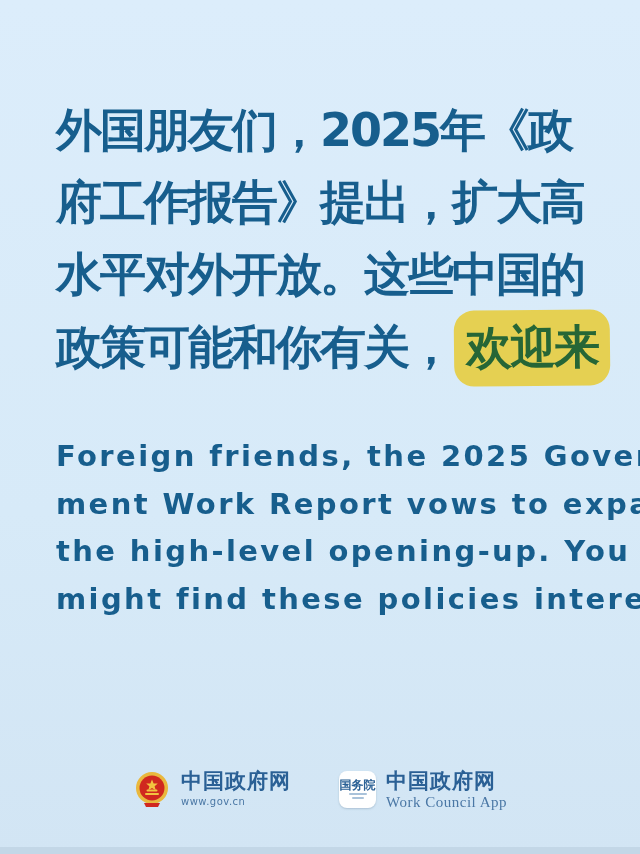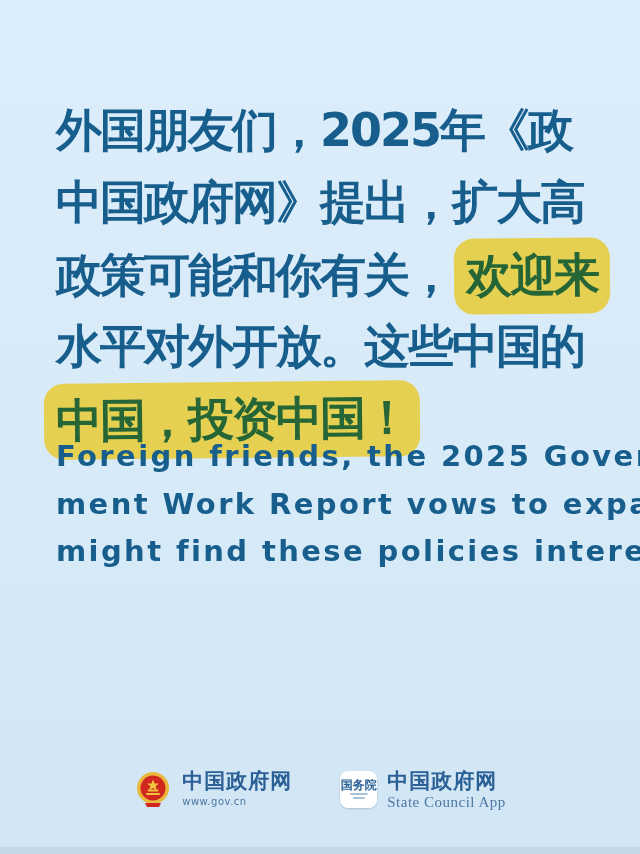--- a/index.html
+++ b/index.html
@@ -86,29 +86,29 @@
   .app-icon-line { width:18px; height:2px; background:#a9c2da; border-radius:1px; }
   .app-icon-line.short { width:12px; }
 </style>
 </head>
 <body>
 
 <div class="poster">
 
   <div class="cn-block">
     <div class="cn-line">外国朋友们，2025年《政</div>
-    <div class="cn-line">中国政府网》提出，扩大高</div>
+    <div class="cn-line">府工作报告》提出，扩大高</div>
+    <div class="cn-line">水平对外开放。这些中国的</div>
     <div class="cn-line l4"><span>政策可能和你有关，</span><span class="hl-cn">欢迎来</span></div>
-    <div class="cn-line">水平对外开放。这些中国的</div>
-    <div class="cn-line"><span class="hl-cn">中国，投资中国！</span></div>
   </div>
 
   <div class="en-block">
     <div class="en-line">Foreign friends, the 2025 Govern-</div>
     <div class="en-line">ment Work Report vows to expand</div>
+    <div class="en-line">the high-level opening-up. You</div>
     <div class="en-line">might find these policies interest-</div>
   </div>
 
   <div class="footer">
 
     <div class="brand">
       <svg class="emblem" viewBox="0 0 38 38">
         <circle cx="19" cy="18" r="16" fill="#e9b83d"></circle>
         <circle cx="19" cy="18" r="12.5" fill="#d0281f"></circle>
         <polygon points="19,9.5 20.6,13.4 24.8,13.6 21.6,16.2 22.7,20.2 19,18 15.3,20.2 16.4,16.2 13.2,13.6 17.4,13.4" fill="#f2c440"></polygon>
@@ -123,20 +123,20 @@
     </div>
 
     <div class="brand">
       <div class="app-icon">
         <div class="app-icon-label">国务院</div>
         <div class="app-icon-line"></div>
         <div class="app-icon-line short"></div>
       </div>
       <div class="brand-text">
         <div class="brand-name">中国政府网</div>
-        <div class="brand-sub serif">State Council App</div>
+        <div class="brand-sub serif">Work Council App</div>
       </div>
     </div>
 
   </div>
 
   <div class="bottom-edge"></div>
 </div>
 
 </body></html>

